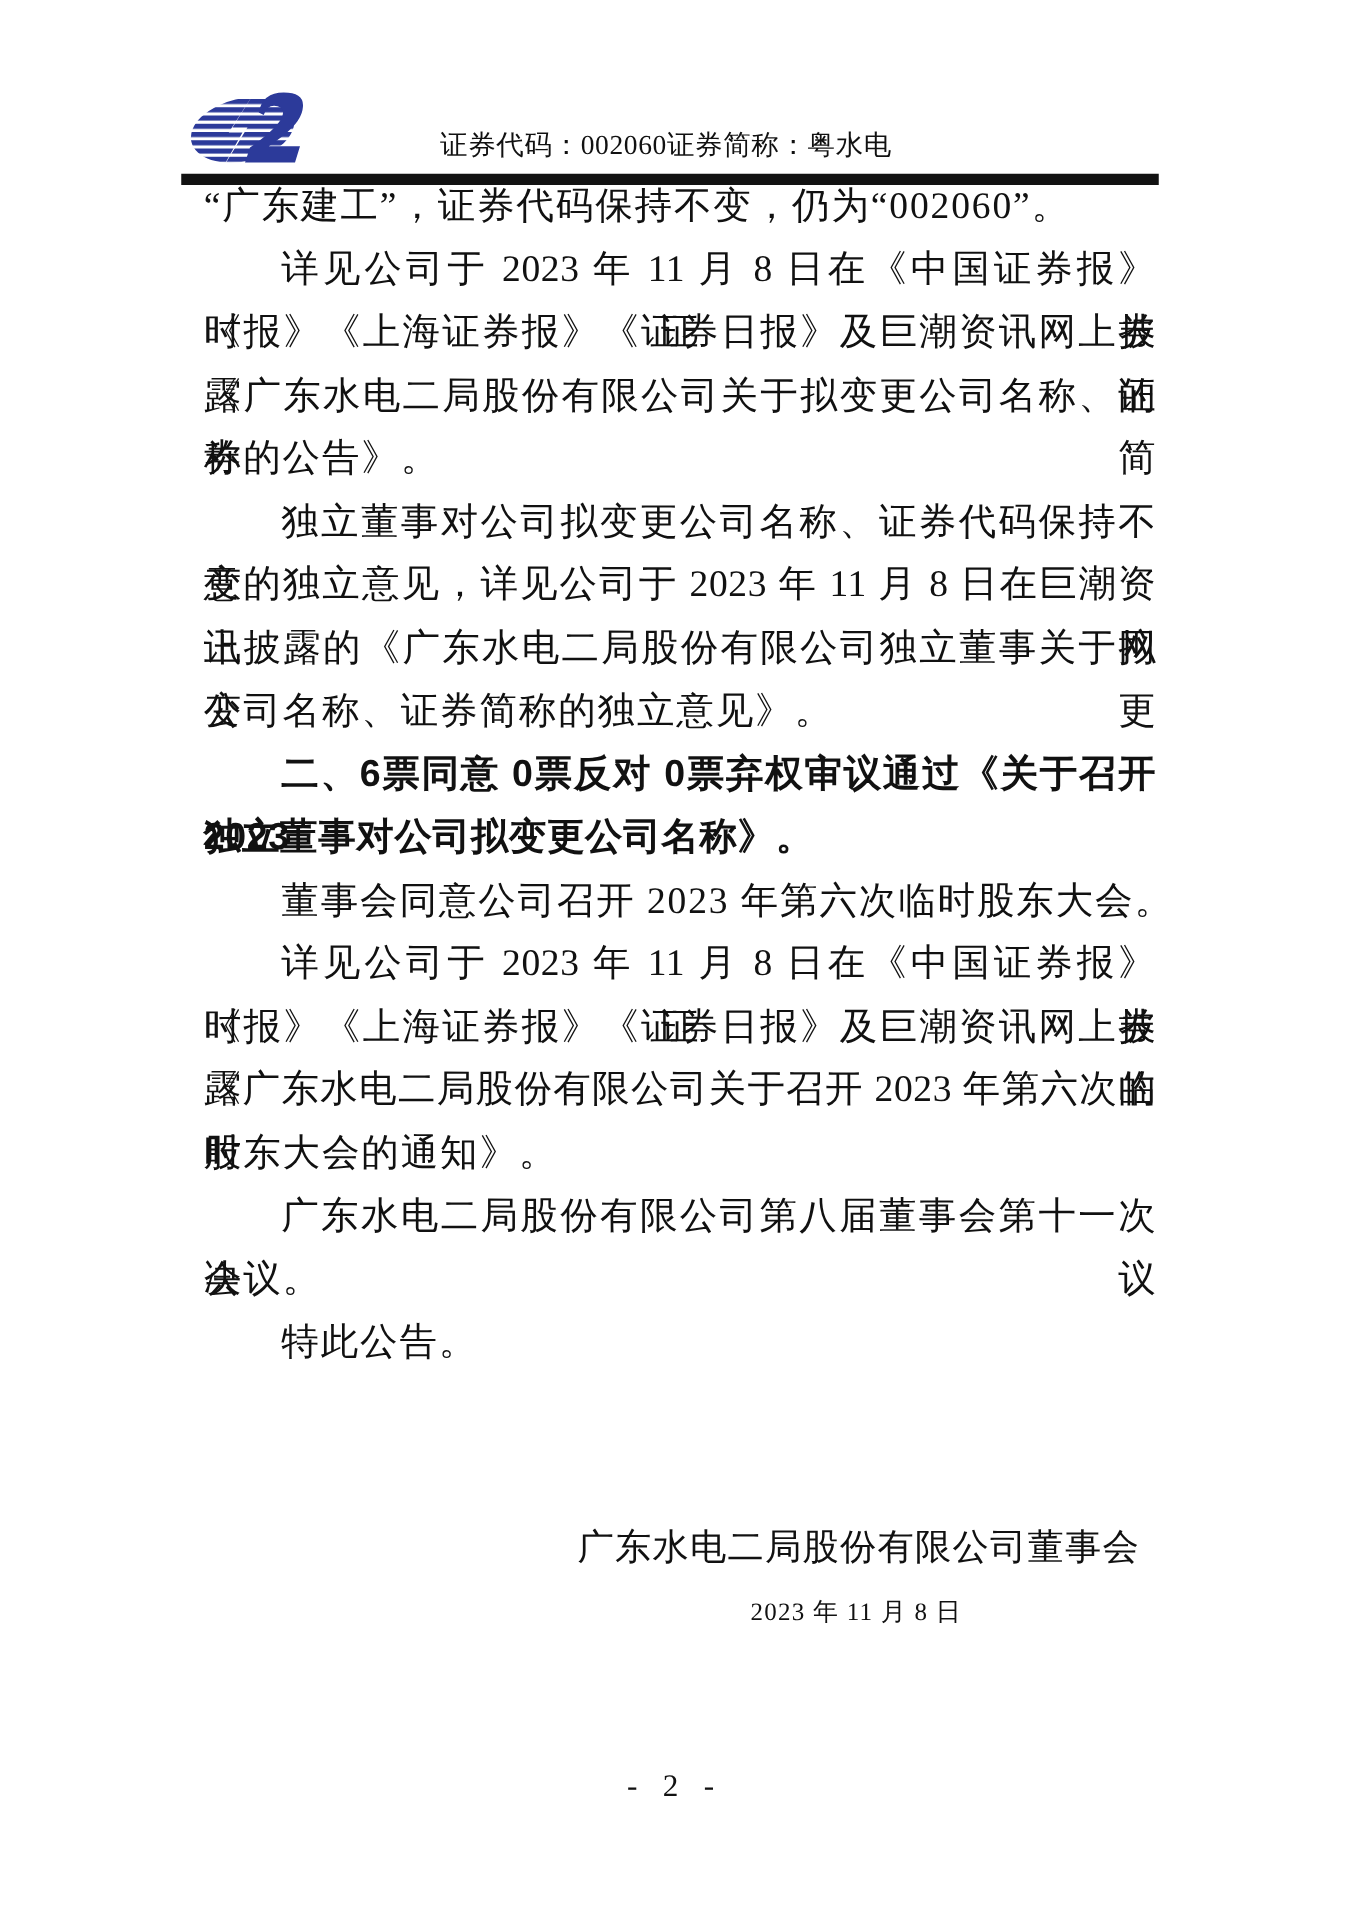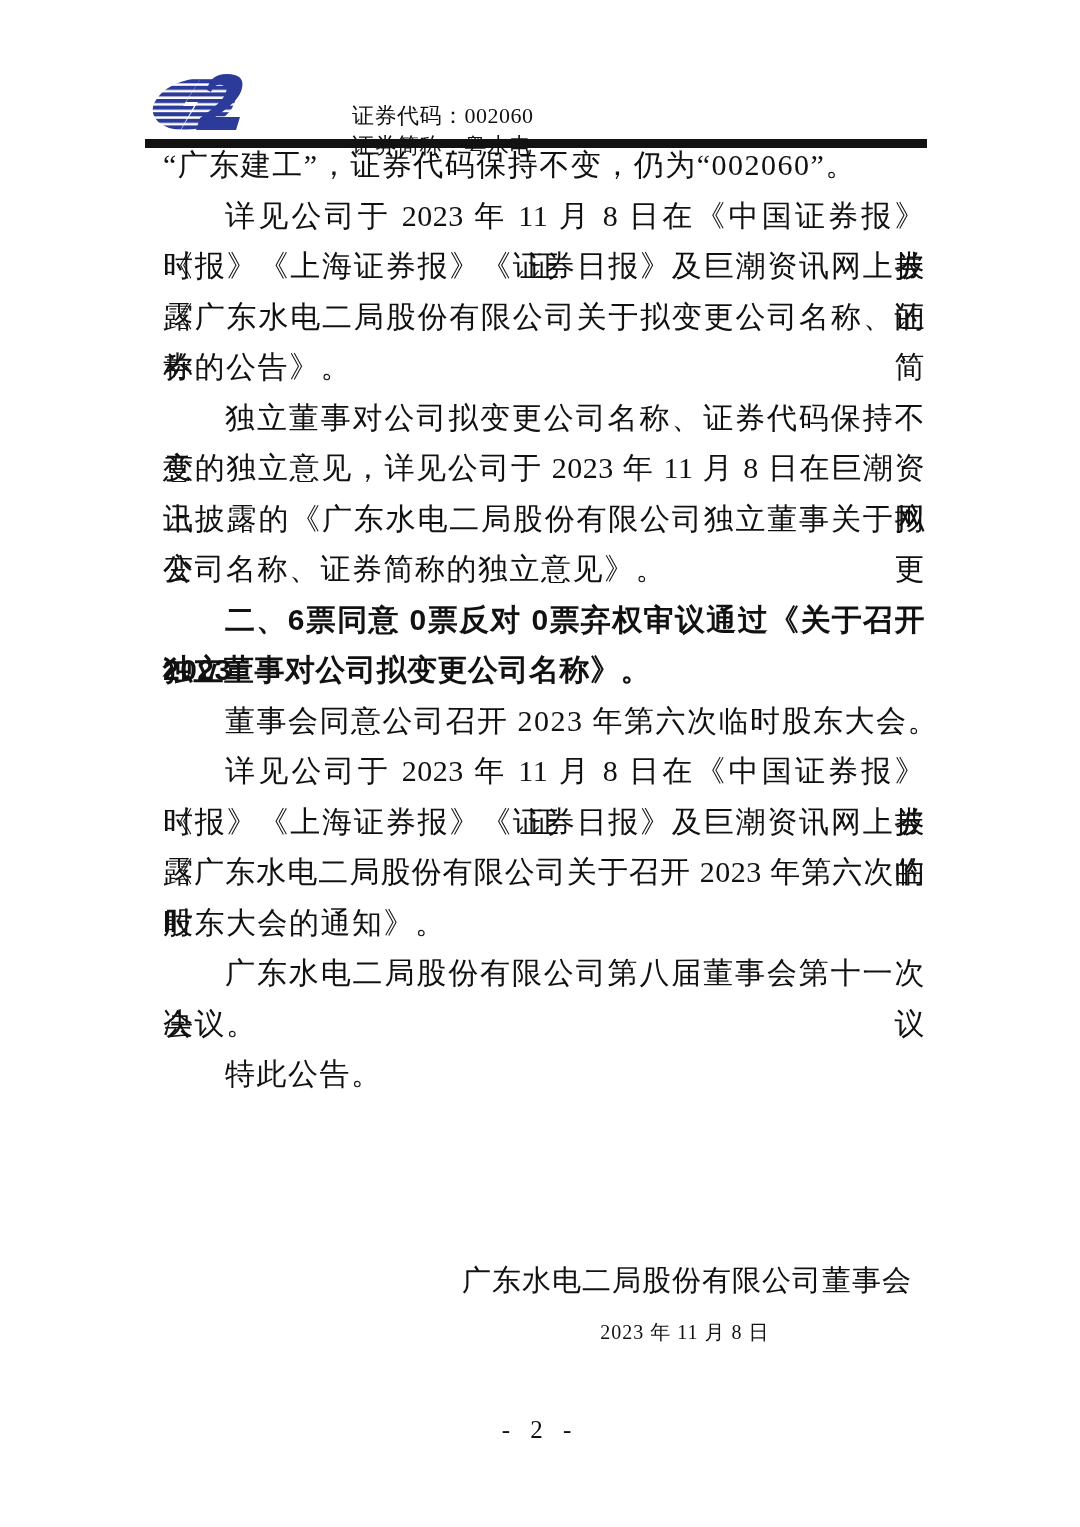--- a/index.html
+++ b/index.html
@@ -22,21 +22,20 @@
     height: 74px;
   }
   .header-line {
     position: absolute;
     left: 352px;
     top: 101px;
     display: flex;
     font-size: 22px;
     letter-spacing: 0.5px;
     white-space: nowrap;
-    flex-direction: column;
   }
   .header-rule {
     position: absolute;
     left: 145px;
     top: 139px;
     width: 782px;
     height: 9px;
     background: #121212;
   }
 
@@ -64,21 +63,21 @@
   .line.bold {
     font-family: "Liberation Sans", sans-serif;
     font-weight: bold;
     letter-spacing: 0.5px;
   }
 
   
   .signature {
     position: absolute;
     left: 462px;
-    top: 1254px;
+    top: 1212px;
     width: 446px;
     text-align: center;
   }
   .signature .company {
     font-size: 29px;
     line-height: 52px;
     letter-spacing: 1px;
     white-space: nowrap;
   }
   .signature .date {

